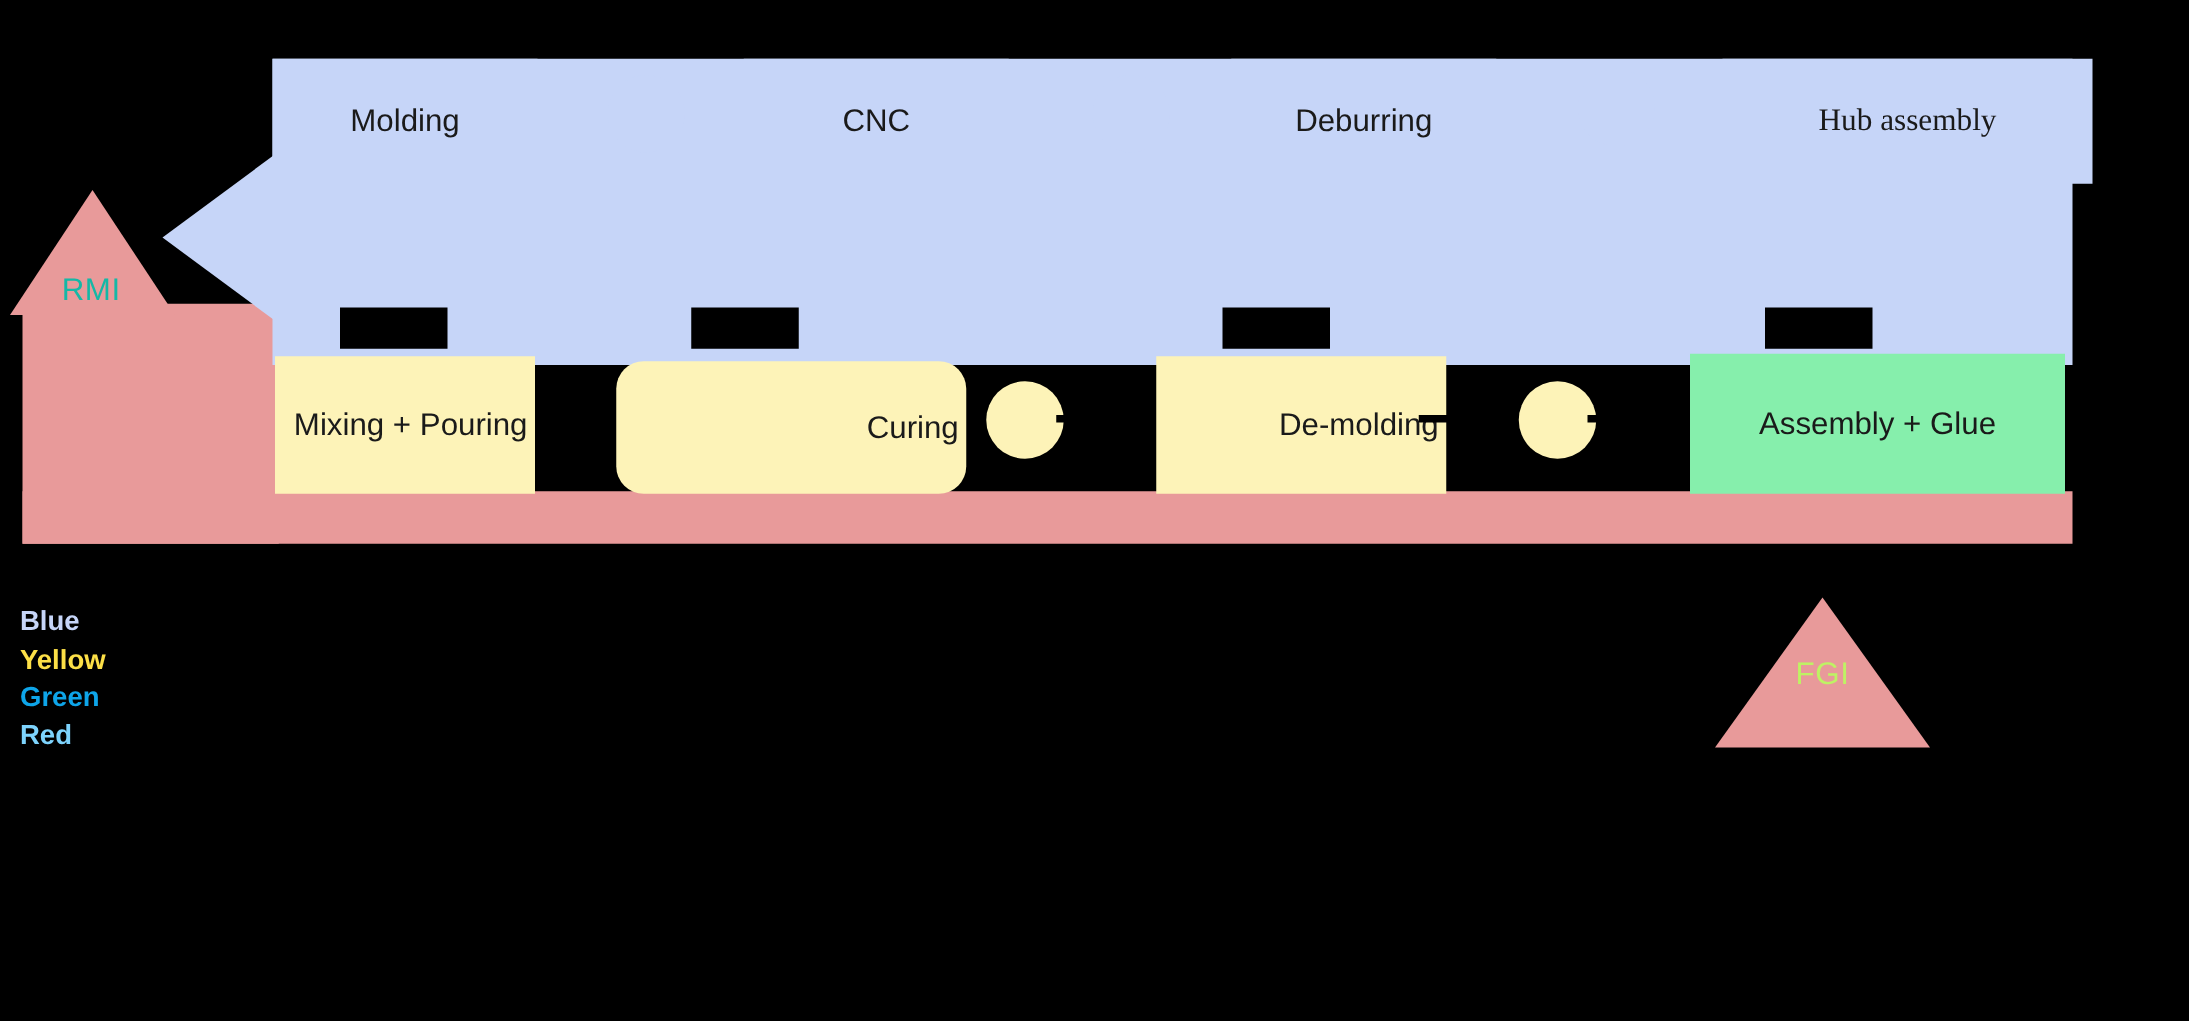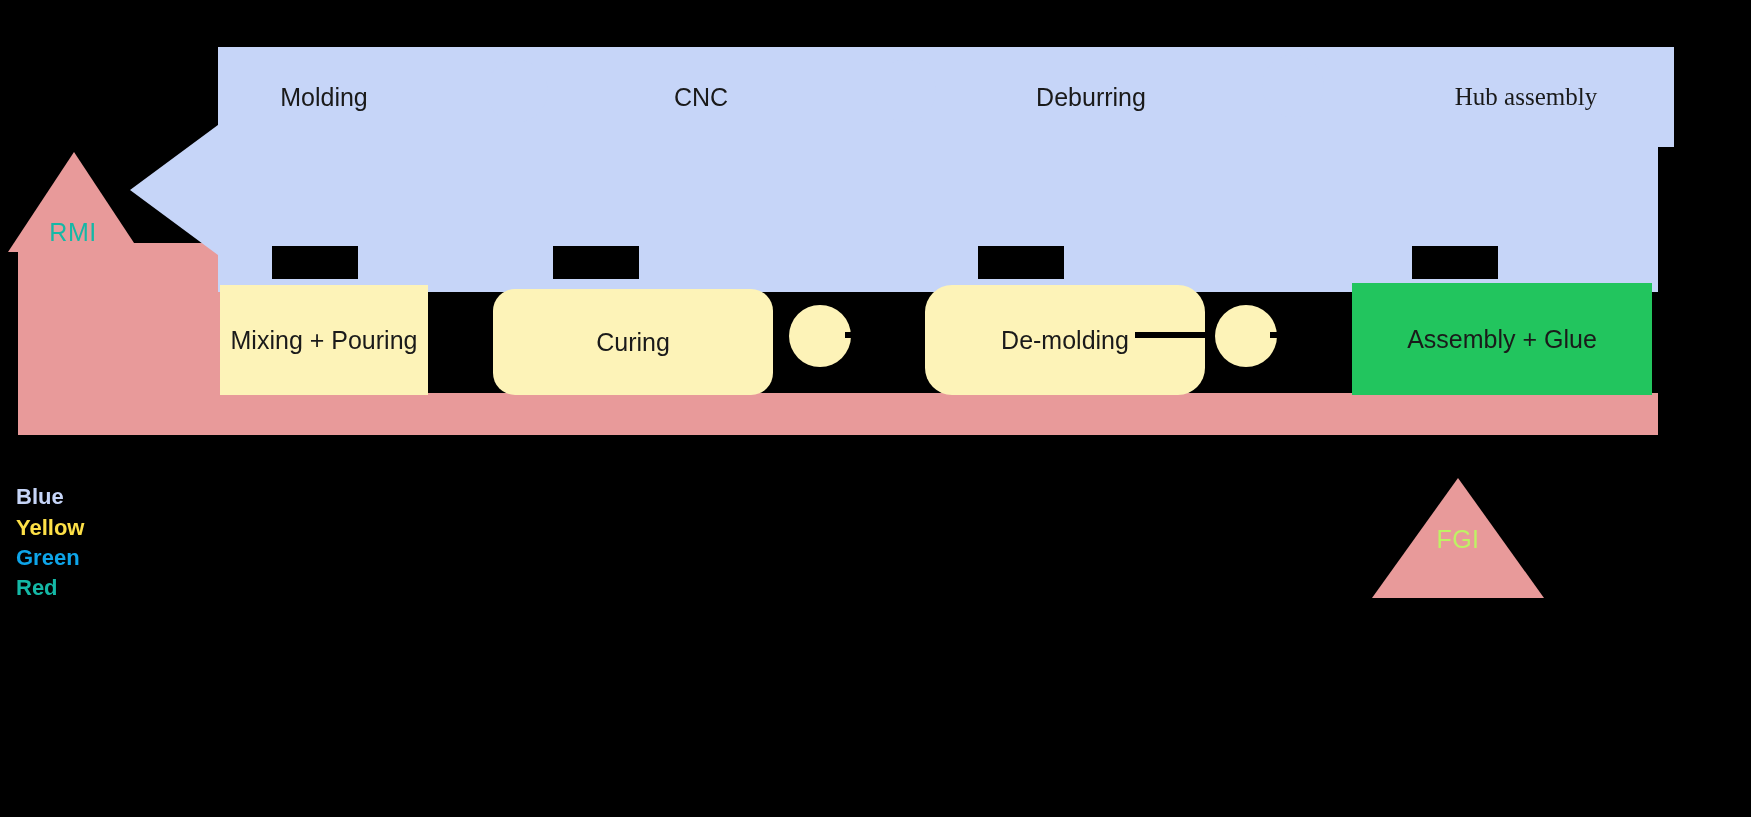--- a/index.html
+++ b/index.html
@@ -104,22 +104,22 @@
     align-items: center;
     justify-content: center;
     text-align: center;
     color: #1A1A1A;
     font-size: 25px;
     line-height: 1.28;
     padding: 0 6px;
     box-sizing: border-box;
   }
   .pbox.blue  { background: #C6D5F8; }
-  .pbox.yellow{ background: #FDF3B8; }
-  .pbox.green { background: #22c55e; }
+  .pbox.yellow{ background: #FDF3B8; justify-content: flex-end; }
+  .pbox.green { background: #86efac; }
 
   
   .conn {
     position: absolute;
     border-radius: 50%;
   }
   .conn.blue   { background: #C6D5F8; }
   .conn.yellow { background: #FDF3B8; }
 
   
@@ -151,21 +151,21 @@
     display: block;
     font-size: 22px;
     line-height: 1.38;
     white-space: nowrap;
   }
   .legend-key { font-weight: bold; }
   .legend-val { color: #000000; }
   .lk-blue   { color: #C6D5F8; }
   .lk-yellow { color: #fde047; }
   .lk-green  { color: #0ea5e9; }
-  .lk-red    { color: #14b8a6; }
+  .lk-red    { color: #7dd3fc; }
   .legend-title {
     display: block;
     color: #000000;
     font-size: 22px;
     font-weight: bold;
     line-height: 1.38;
   }
 </style>
 </head>
 <body>
@@ -217,21 +217,21 @@
 
   <div class="cline" style="left:428px; top:337px; width:68px;"></div>
 
   <div class="pbox yellow" style="left:493px; top:289px; width:280px; height:106px;border-radius:22px;">
     <span>Curing</span>
   </div>
 
   <div class="conn yellow" style="left:789px; top:305px; width:62px; height:62px;"></div>
   <div class="cline" style="left:845px; top:332px; width:82px;"></div>
 
-  <div class="pbox yellow" style="left:925px; top:285px; width:280px; height:110px;border-radius:27px;">
+  <div class="pbox yellow" style="left:925px; top:285px; width:232px; height:110px;">
     <span>De-molding</span>
   </div>
 
   <div class="cline" style="left:1135px; top:332px; width:90px;"></div>
   <div class="conn yellow" style="left:1215px; top:305px; width:62px; height:62px;"></div>
   <div class="cline" style="left:1270px; top:332px; width:92px;"></div>
 
   <div class="pbox green" style="left:1352px; top:283px; width:300px; height:112px;">
     <span>Assembly + Glue</span>
   </div>

